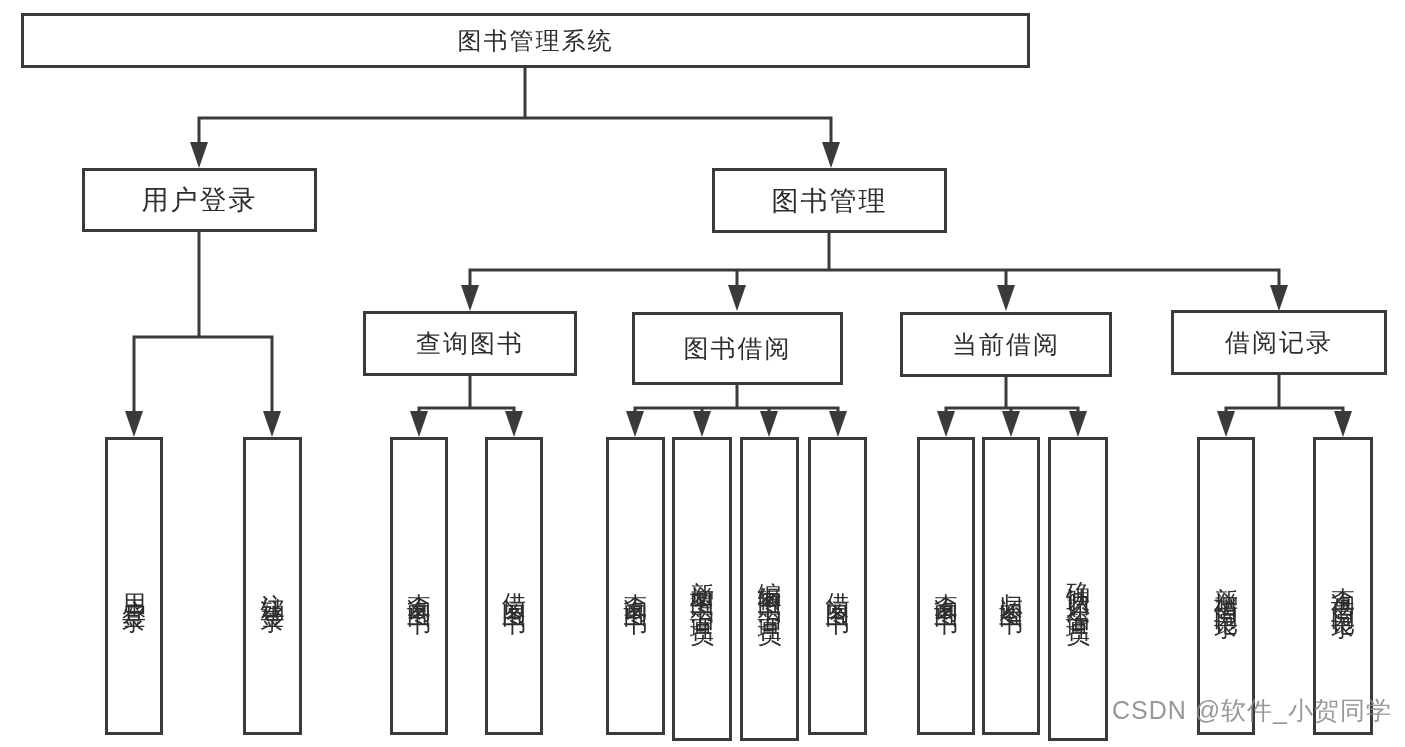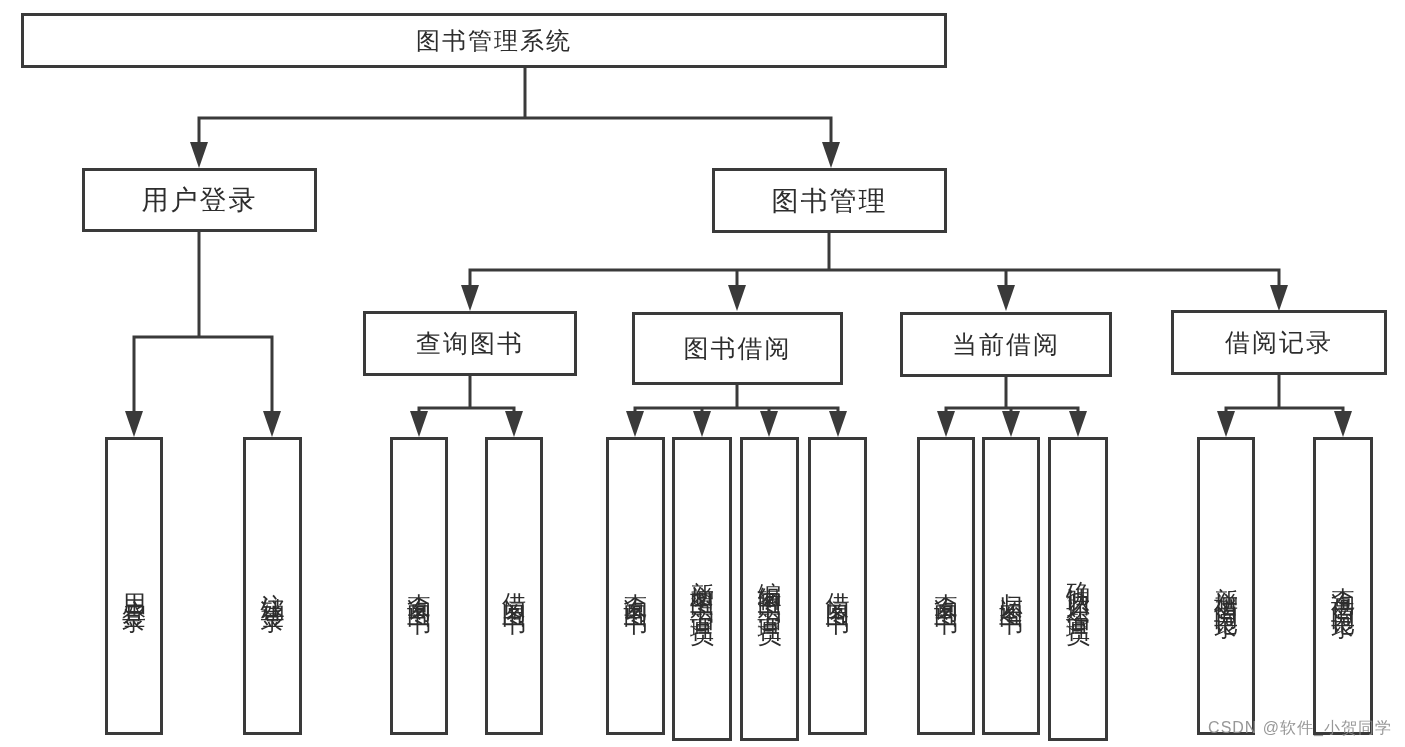--- a/index.html
+++ b/index.html
@@ -49,22 +49,22 @@
     writing-mode: vertical-rl;
     text-orientation: mixed;
     font-size: 24px;
     letter-spacing: 6px;
     line-height: 1;
     white-space: nowrap;
   }
   .watermark {
     position: absolute;
     right: 13px;
-    bottom: 8px;
-    font-size: 16px;
+    bottom: 20px;
+    font-size: 25px;
     color: rgba(140, 140, 140, 0.9);
     letter-spacing: 1px;
     white-space: nowrap;
   }
 </style>
 </head>
 <body>
 
 <div class="canvas">
 
@@ -113,21 +113,21 @@
       <polygon points="760,411 778,411 769,437"></polygon>
       <polygon points="829,411 847,411 838,437"></polygon>
       <polygon points="937,411 955,411 946,437"></polygon>
       <polygon points="1002,411 1020,411 1011,437"></polygon>
       <polygon points="1069,411 1087,411 1078,437"></polygon>
       <polygon points="1217,411 1235,411 1226,437"></polygon>
       <polygon points="1334,411 1352,411 1343,437"></polygon>
     </g>
   </svg>
 
-  <div class="hbox root-box" style="left:21px; top:13px; width:926px; height:55px;padding-left:20px;">
+  <div class="hbox root-box" style="left:21px; top:13px; width:1009px; height:55px;padding-left:20px;">
     <span>图书管理系统</span>
   </div>
 
   <div class="hbox lvl2-box" style="left:82px; top:168px; width:235px; height:64px;">
     <span>用户登录</span>
   </div>
   <div class="hbox lvl2-box" style="left:712px; top:168px; width:235px; height:65px;">
     <span>图书管理</span>
   </div>
 

